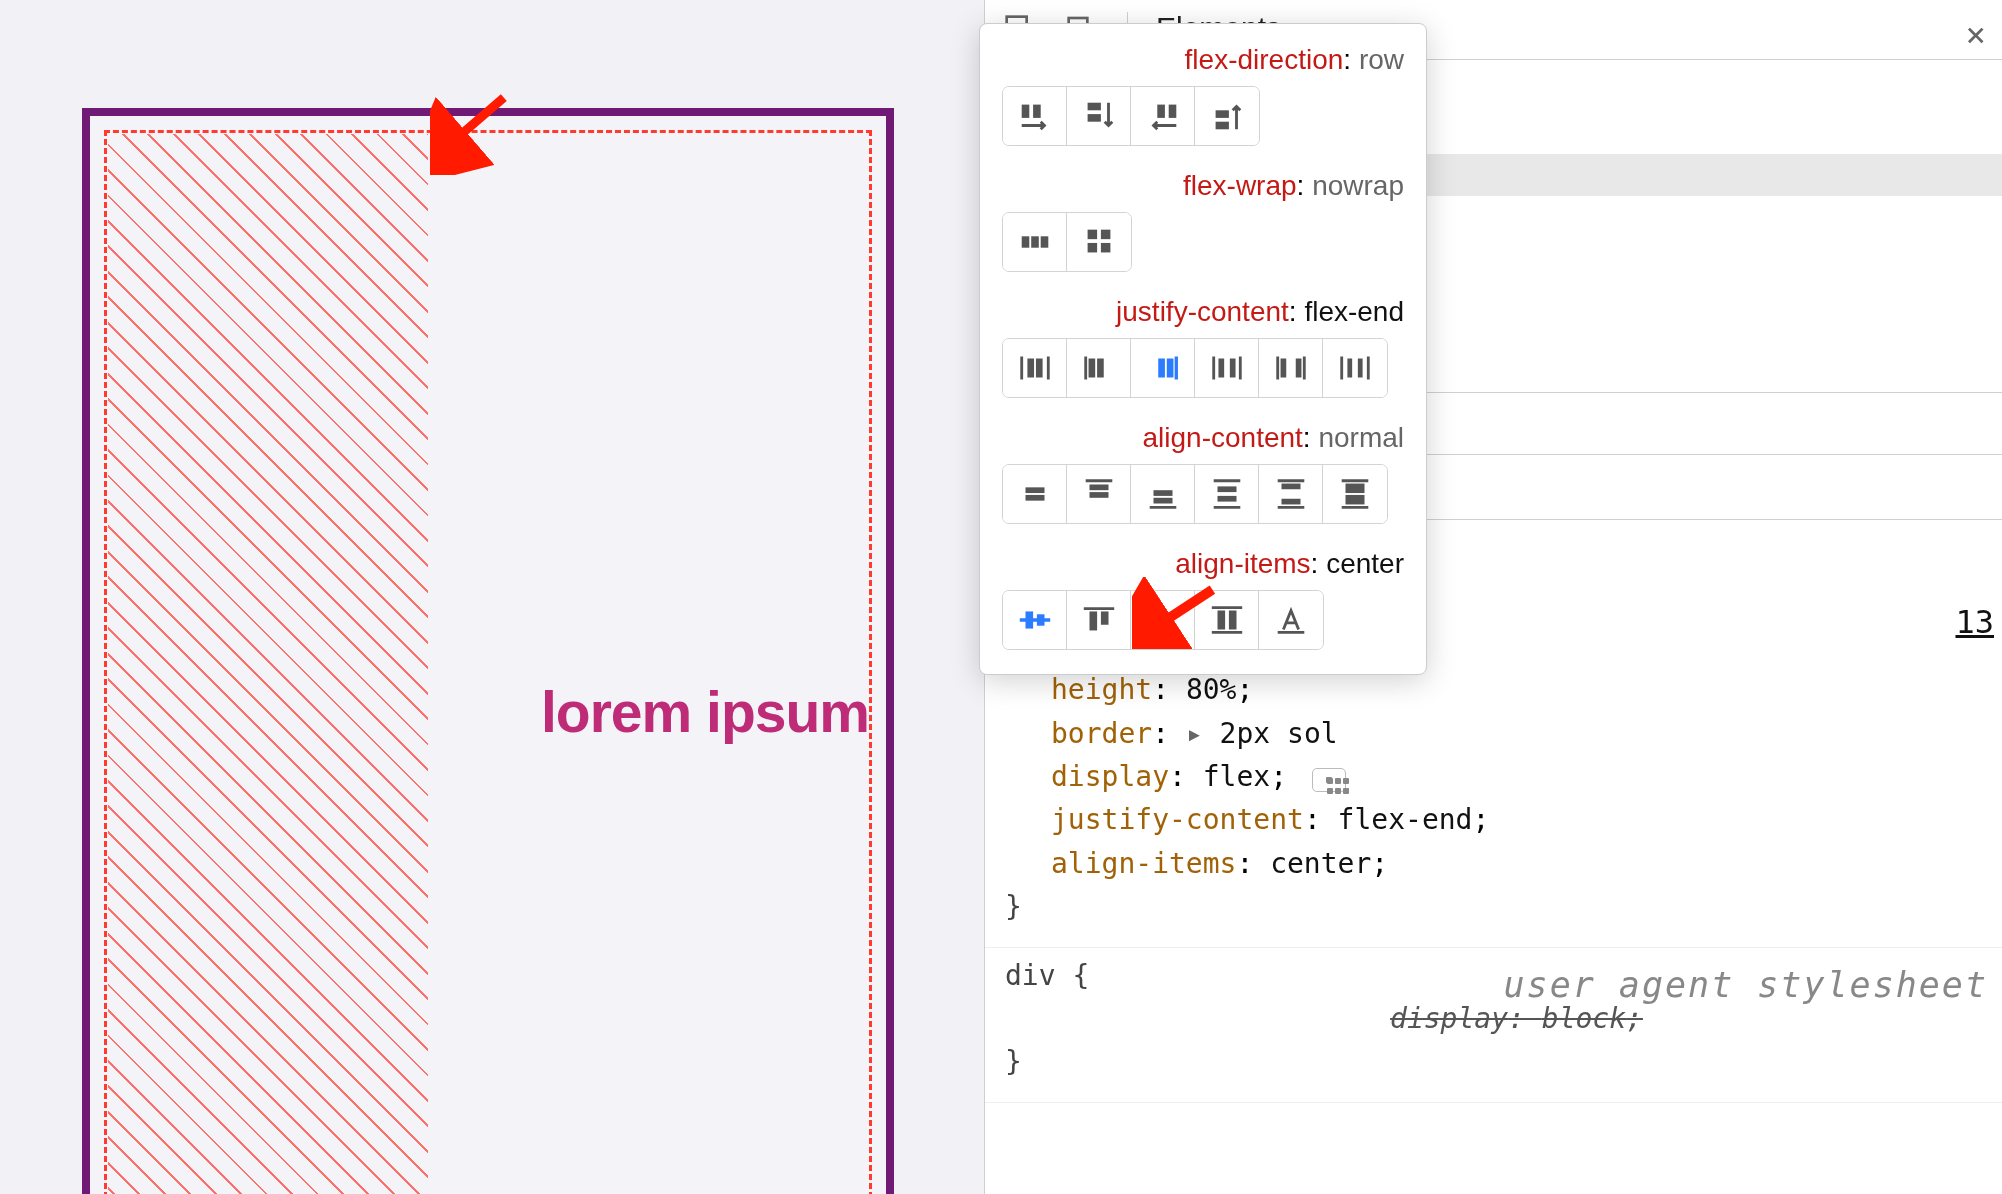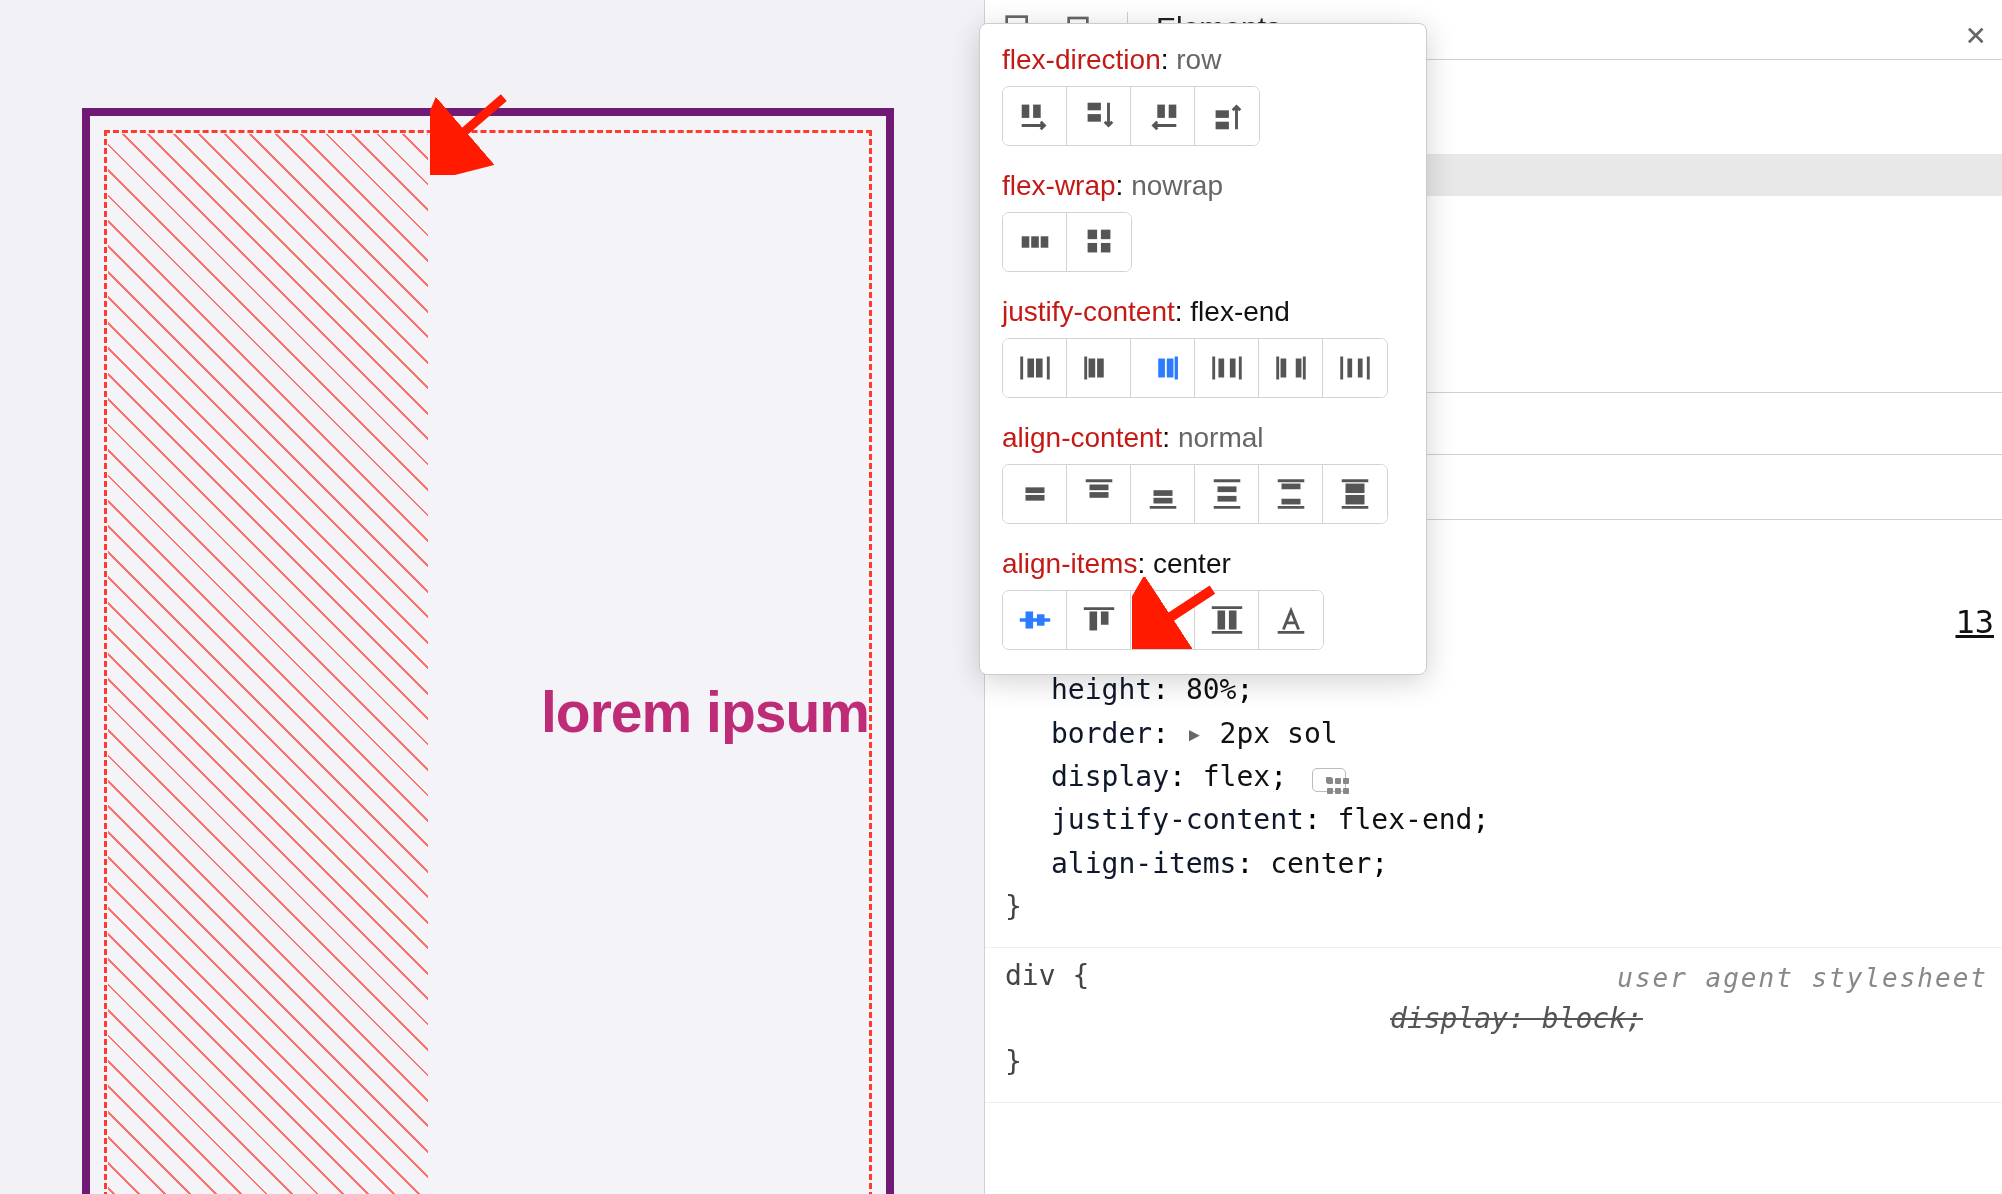--- a/index.html
+++ b/index.html
@@ -44,31 +44,31 @@
   
   .filter-bar { border-bottom: 1px solid #d0d0d0; }
   .filter-bar input { width: 100%; border: none; outline: none; padding: 16px 22px; font-size: 28px; color: #888; font-family: -apple-system, sans-serif; }
   
   
   .rules { padding: 8px 0 0 0; font-family: Menlo, Consolas, monospace; font-size: 28px; line-height: 1.55; }
   .rule { padding: 6px 20px 18px 20px; border-bottom: 1px solid #eee; position: relative;}
   .selector { color: #444; }
   .brace { color: #444; }
   .decl { padding-left: 46px; }
-  .prop { color: #0f172a; }
+  .prop { color: #a16207; }
   .val { color: #111; }
   .disclosure { color: #666; }
   .strike { text-decoration: line-through; font-style: italic; color: #555; text-align: center; }
-  .ua-label { position: absolute; right: 14px; top: 10px; font-style: italic; color: #888; font-size: 26px; letter-spacing: 2px; font-family: Menlo, monospace; }
+  .ua-label { position: absolute; right: 14px; top: 10px; font-style: italic; color: #888; font-size: 35px; letter-spacing: 2px; font-family: Menlo, monospace; }
   .flex-badge { display: inline-flex; align-items: center; justify-content: center; width: 34px; height: 24px; border: 1px solid #bbb; border-radius: 5px; margin-left: 8px; vertical-align: 2px; }
   .flex-badge span { width: 6px; height: 6px; background: #888; border-radius: 1px; margin: 1px; }
   .flex-badge-inner { display: grid; grid-template-columns: repeat(3, 6px); gap: 2px; }
   
   
-  .flex-popover { position: absolute; left: 979px; top: 23px; width: 448px; background: #fff; border: 1px solid #ccc; border-radius: 8px; box-shadow: 0 6px 30px rgba(0,0,0,.18); padding: 20px 22px 24px 22px; font-family: -apple-system, sans-serif; font-size: 28px; z-index: 50; }
+  .flex-popover { position: absolute; left: 979px; top: 23px; width: 448px; background: #fff; border: 1px solid #ccc; border-radius: 8px; box-shadow: 0 6px 30px rgba(0,0,0,.18); padding: 20px 22px 24px 22px; font-family: -apple-system, sans-serif; font-size: 28px; z-index: 50; text-align: right; }
   .fp-section { margin-bottom: 24px; }
   .fp-label { margin-bottom: 10px; }
   .fp-label .fp-prop { color: #c41a16; }
   .fp-label .fp-val { color: #666; }
   .fp-label .fp-val.dark { color: #111; }
   .fp-row { display: flex; border: 1px solid #d3d3d3; border-radius: 7px; overflow: hidden; width: fit-content; }
   .fp-btn { width: 64px; height: 58px; display: flex; align-items: center; justify-content: center; border-right: 1px solid #d3d3d3; background: #fff; cursor: pointer; }
   .fp-btn:last-child { border-right: none; }
   .glyph { width: 38px; height: 38px; }
   .g rect { fill: #555; }

